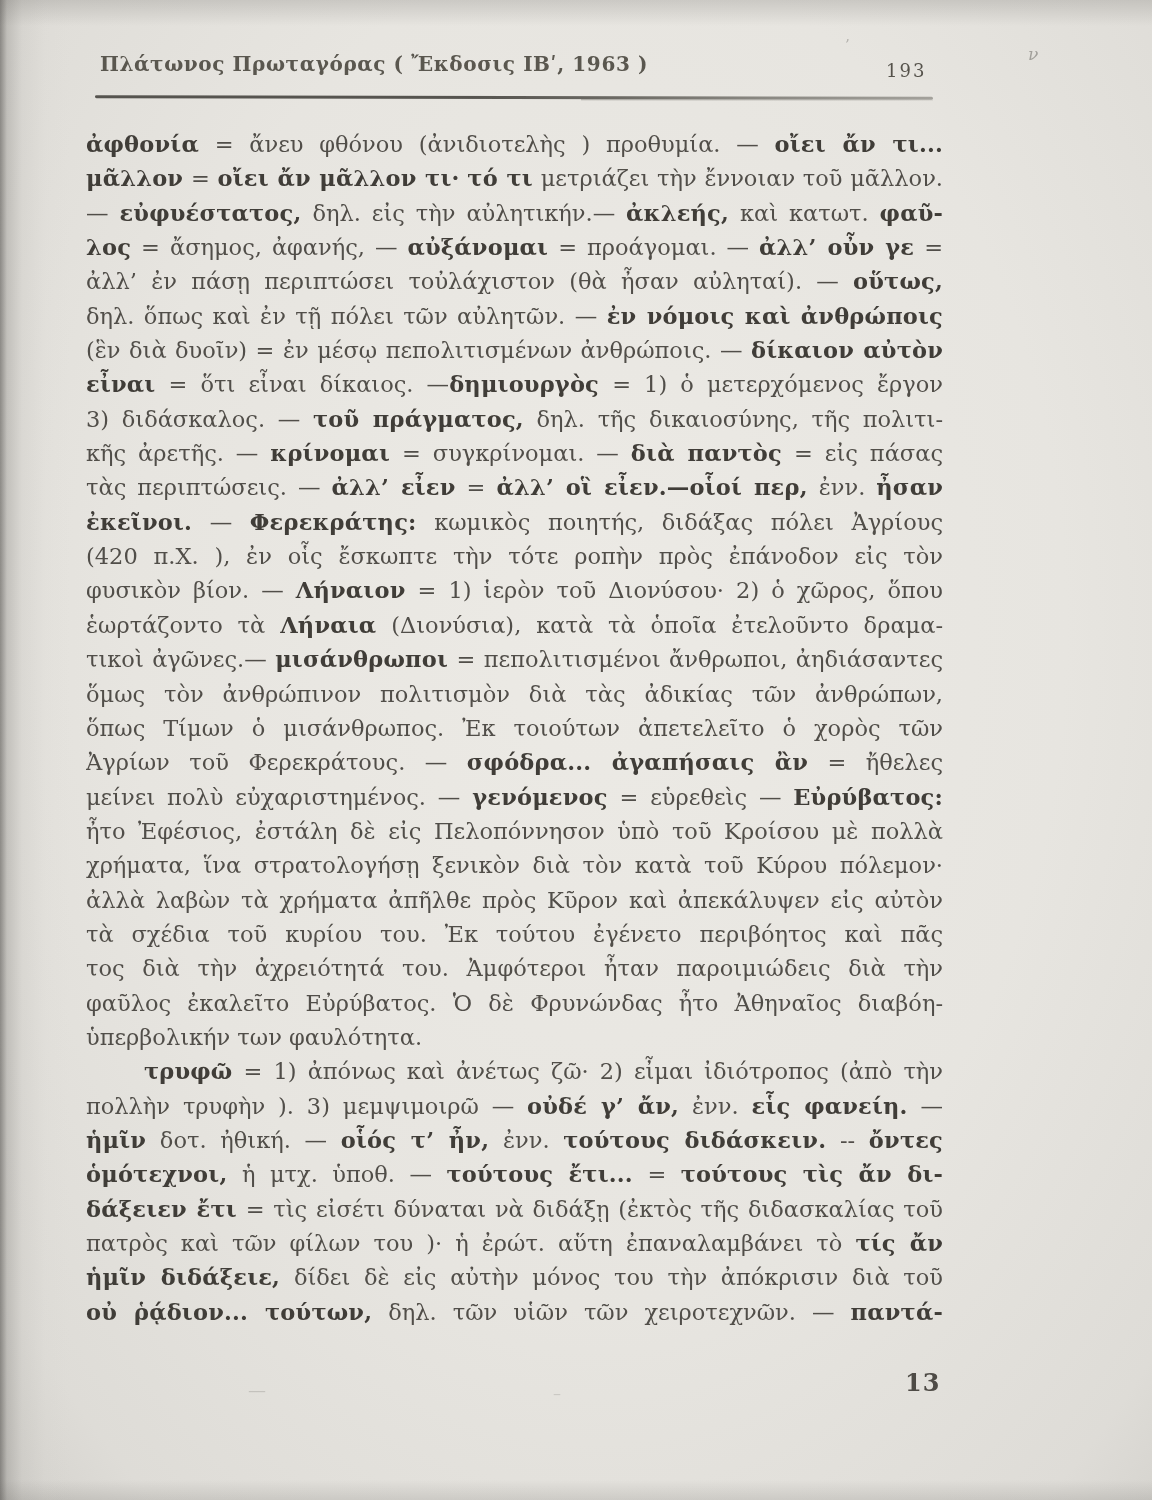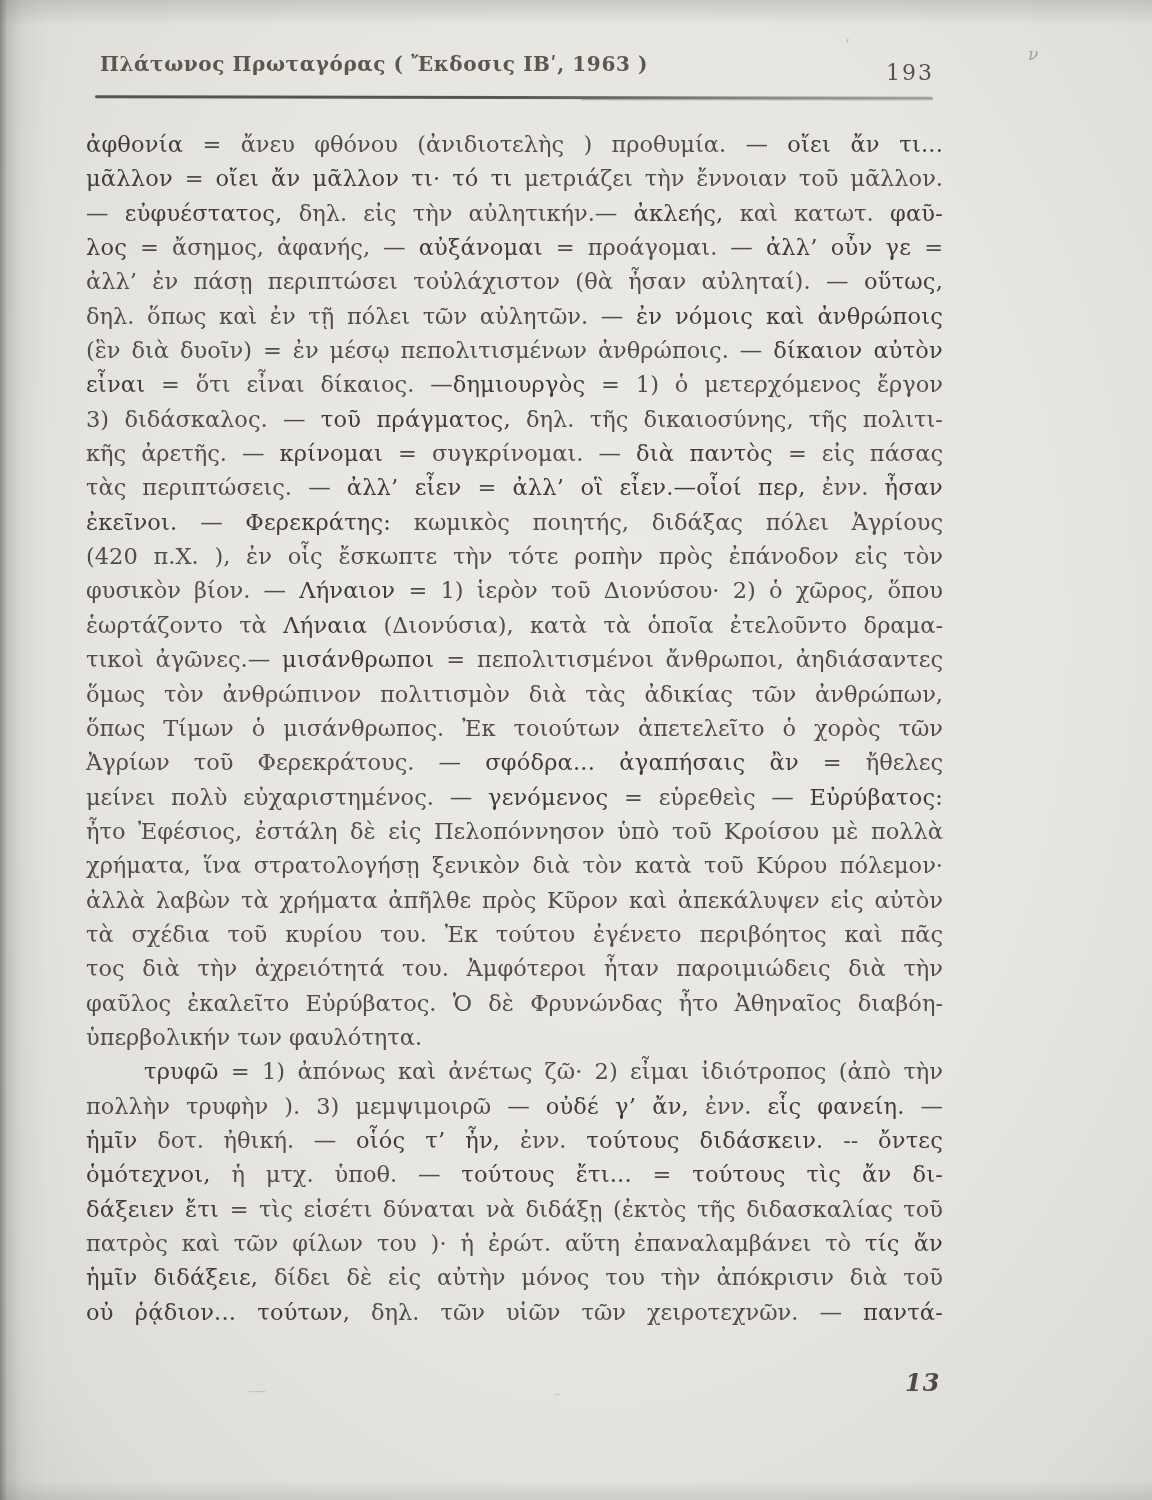--- a/index.html
+++ b/index.html
@@ -30,21 +30,21 @@
     pointer-events:none;
   }
 
   .header-title{
     position:absolute;left:100px;top:52px;
     font-size:20px;letter-spacing:.6px;
     color:#5a574f;white-space:nowrap;font-weight:bold;
   }
   .page-number{
     position:absolute;left:886px;top:60px;
-    font-size:22px;letter-spacing:2px;color:#55524b;
+    font-size:18px;letter-spacing:2px;color:#55524b;
   }
   .header-rule{
     position:absolute;left:95px;top:96px;width:838px;height:3px;
     background:linear-gradient(90deg,#56544f 0%,#56544f 45%,#6b6963 62%,#8a8882 80%,#a3a19b 100%);
     border-radius:2px;
     transform:rotate(.12deg);
   }
   .header-rule:after{
     content:"";position:absolute;left:58%;top:3px;width:42%;height:1px;
     background:linear-gradient(90deg,rgba(120,118,112,.55),rgba(150,148,142,.15));
@@ -55,25 +55,25 @@
     font-size:22.5px;
   }
   .para{margin:0;}
   .ln{
     height:34.35px;line-height:34.35px;overflow:hidden;
     text-align:justify;text-align-last:justify;
     white-space:normal;
   }
   .ln.noj{text-align-last:left;}
   .para.indent .ln:first-child{text-indent:58px;}
-  .b{font-weight:400;color:#403d38;letter-spacing:.2px;}
+  .b{font-weight:700;color:#403d38;letter-spacing:.2px;}
 
   .signature{
     position:absolute;left:905px;top:1368px;
-    font-size:24px;font-style:italic;font-weight:600;
+    font-size:24px;font-weight:600;
     color:#4e4b46;letter-spacing:1px;
   }
 
   .mark{position:absolute;color:#6d6b66;pointer-events:none;}
   .mark-nu{left:1028px;top:44px;font-size:17px;opacity:.55;font-style:italic;}
   .mark-tick{left:845px;top:36px;font-size:15px;opacity:.4;}
   .mark-dash1{left:248px;top:1380px;font-size:18px;opacity:.25;}
   .mark-dash2{left:553px;top:1384px;font-size:16px;opacity:.22;}
 </style>
 </head>

